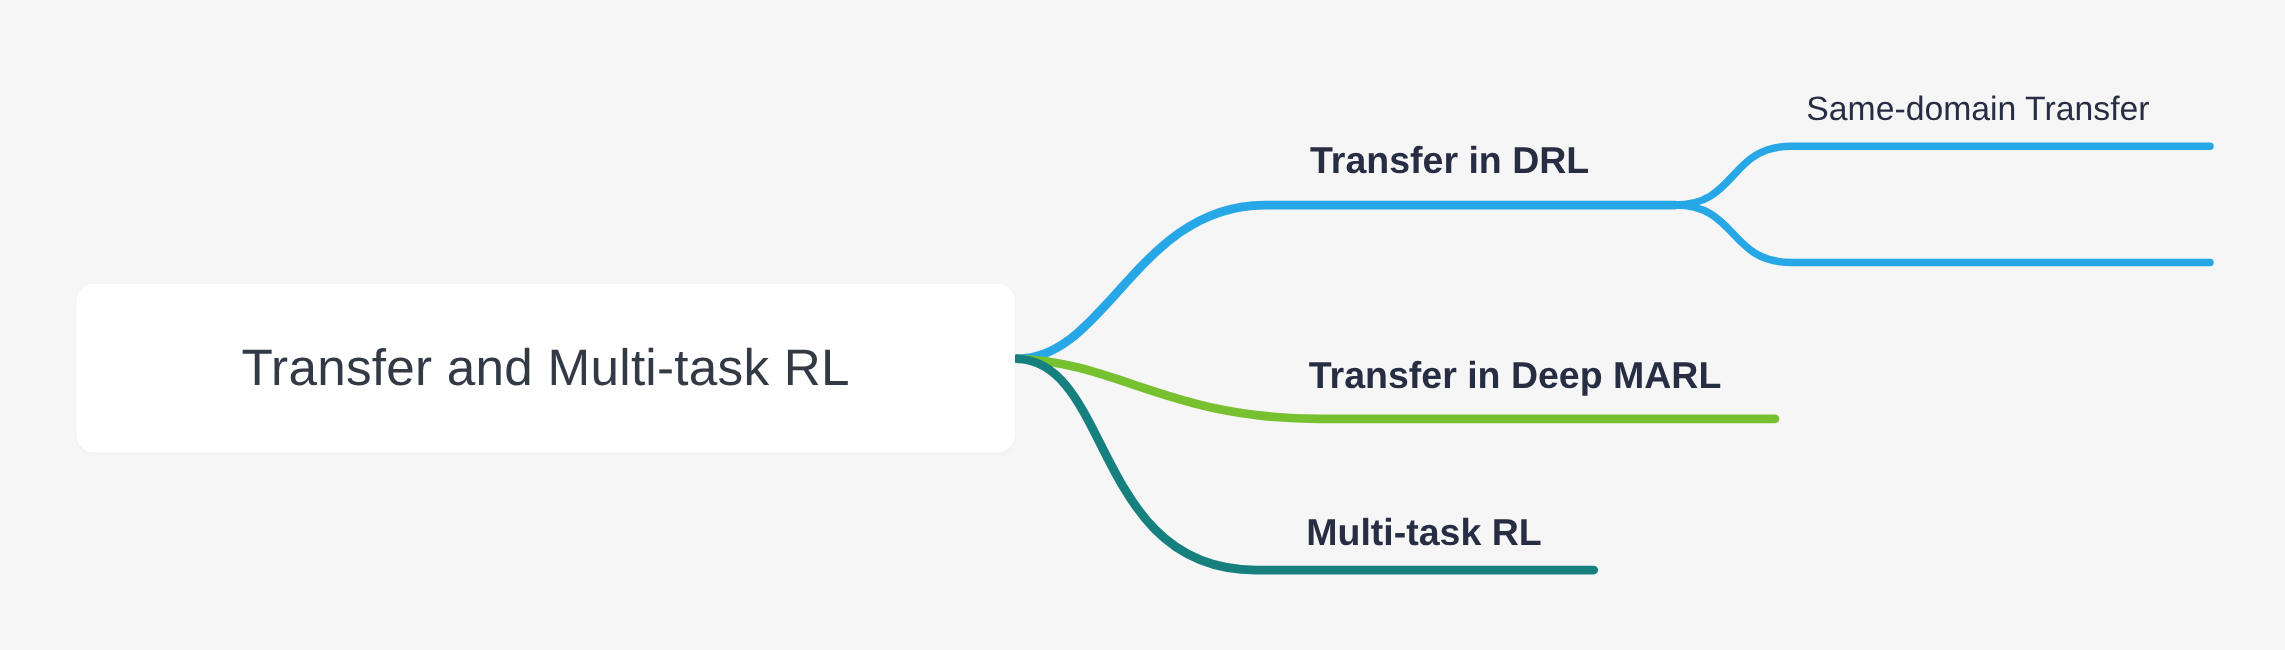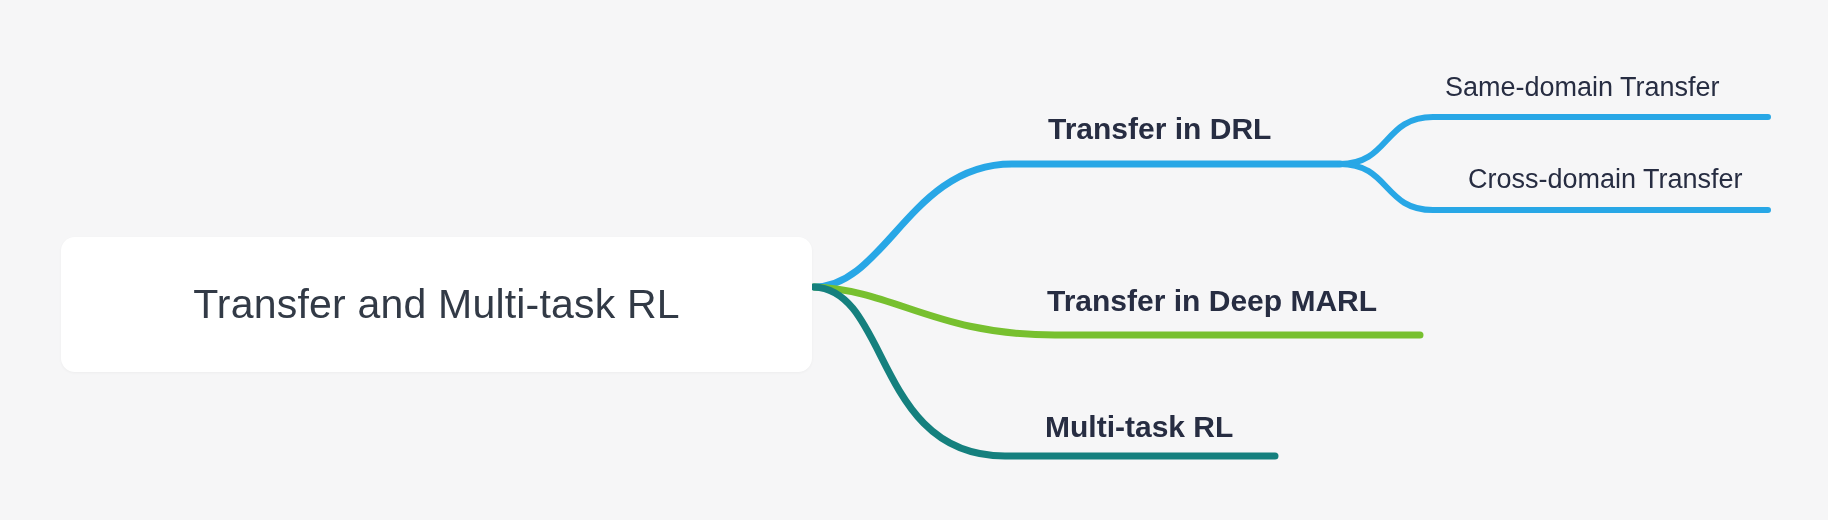--- a/index.html
+++ b/index.html
@@ -27,21 +27,21 @@
     height: 520px;
   }
   .edges path {
     fill: none;
     stroke-linecap: round;
     stroke-linejoin: round;
   }
   .root-node {
     position: absolute;
     left: 61px;
-    top: 237px;
+    top: 227px;
     width: 751px;
     height: 135px;
     background: #ffffff;
     border-radius: 14px;
     box-shadow: 0 1px 3px rgba(0,0,0,0.04);
     display: flex;
     align-items: center;
     justify-content: center;
     cursor: default;
   }
@@ -78,19 +78,18 @@
   </svg>
 
   <div class="root-node">
     <span class="root-label">Transfer and Multi-task RL</span>
   </div>
 
   <div class="node-label lvl1 lbl-transfer-drl">Transfer in DRL</div>
 
   <div class="node-label lvl2 lbl-same-domain">Same-domain Transfer</div>
 
-  <div class="node-label lvl2 lbl-cross-domain">Cross-domain Transfer</div>
 
   <div class="node-label lvl1 lbl-deep-marl">Transfer in Deep MARL</div>
 
   <div class="node-label lvl1 lbl-multitask">Multi-task RL</div>
 
 </div>
 
 </body></html>

